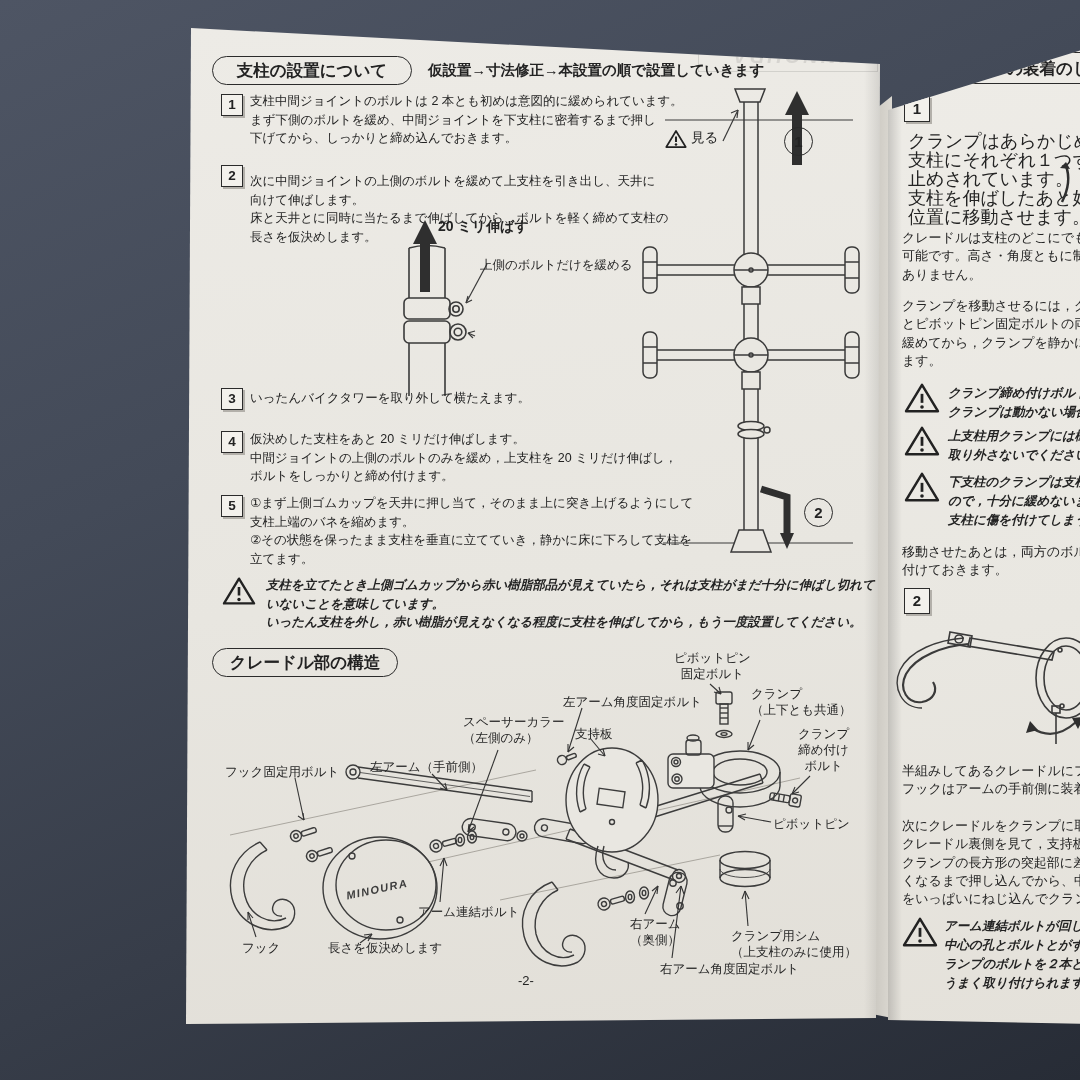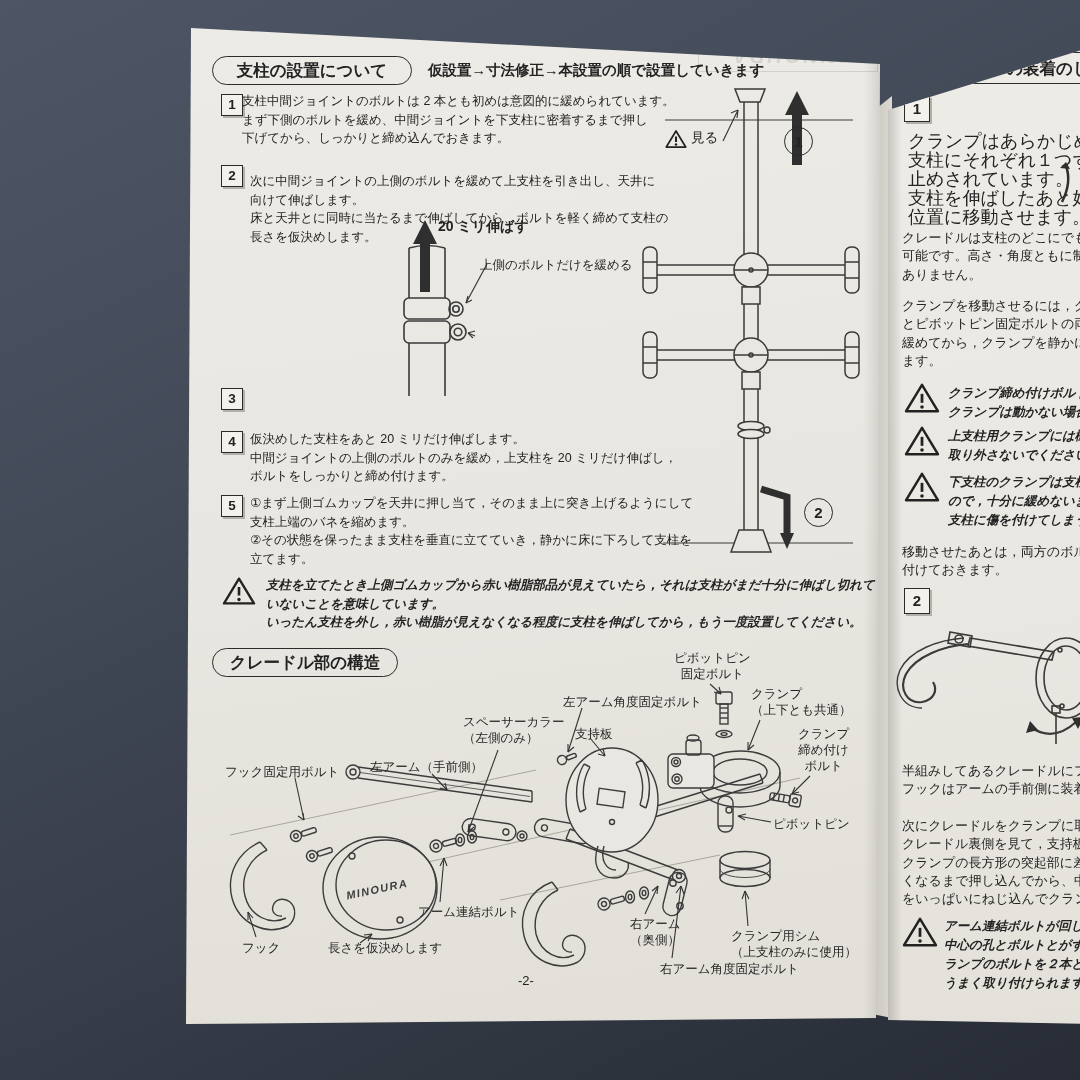--- a/index.html
+++ b/index.html
@@ -51,21 +51,21 @@
   <div class="abs wm" style="left:512px;top:10px;width:178px;height:32px">
     <span>MINOURA</span>
   </div>
 
   <div class="abs" style="left:242px;top:33px;font-size:14.5px;font-weight:bold">仮設置→寸法修正→本設置の順で設置していきます</div>
   <div class="abs roundbox" style="left:26px;top:28px;width:198px;height:27px;font-size:16.5px;line-height:27px">
     <span>支柱の設置について</span>
   </div>
 
   <div class="abs numbox" style="left:35px;top:66px;width:20px;height:20px;font-size:13.5px;line-height:20px">1</div>
-  <div class="abs ml body-txt" style="left:56px;top:64px">支柱中間ジョイントのボルトは 2 本とも初めは意図的に緩められています。
+  <div class="abs ml body-txt" style="left:64px;top:64px">支柱中間ジョイントのボルトは 2 本とも初めは意図的に緩められています。
 まず下側のボルトを緩め、中間ジョイントを下支柱に密着するまで押し
 下げてから、しっかりと締め込んでおきます。</div>
 
   <div class="abs numbox" style="left:35px;top:137px;width:20px;height:20px;font-size:13.5px;line-height:20px">2</div>
   <div class="abs ml body-txt" style="left:64px;top:144px">次に中間ジョイントの上側のボルトを緩めて上支柱を引き出し、天井に
 向けて伸ばします。
 床と天井とに同時に当たるまで伸ばしてから、ボルトを軽く締めて支柱の
 長さを仮決めします。</div>
 
   <svg class="abs" style="left:209px;top:186px" width="230" height="186" viewBox="0 0 230 186">
@@ -85,20 +85,21 @@
         <path d="M71,89 l2,-7 M71,89 l6,-3"></path>
         <line x1="80" y1="122" x2="73" y2="119"></line>
         <path d="M73,119 l7,-2 M73,119 l5,5"></path>
       </g>
     </g>
   </svg>
   <div class="abs ml" style="left:252px;top:190px;font-size:14px;font-weight:bold">20 ミリ伸ばす</div>
   <div class="abs ml lab" style="left:294px;top:229px">上側のボルトだけを緩める</div>
 
   <div class="abs numbox" style="left:35px;top:360px;width:20px;height:20px;font-size:13.5px;line-height:20px">3</div>
+  <div class="abs ml body-txt" style="left:64px;top:361px">いったんバイクタワーを取り外して横たえます。</div>
 
   <div class="abs numbox" style="left:35px;top:403px;width:20px;height:20px;font-size:13.5px;line-height:20px">4</div>
   <div class="abs ml body-txt" style="left:64px;top:402px">仮決めした支柱をあと 20 ミリだけ伸ばします。
 中間ジョイントの上側のボルトのみを緩め，上支柱を 20 ミリだけ伸ばし，
 ボルトをしっかりと締め付けます。</div>
 
   <div class="abs numbox" style="left:35px;top:467px;width:20px;height:20px;font-size:13.5px;line-height:20px">5</div>
   <div class="abs ml body-txt" style="left:64px;top:466px">①まず上側ゴムカップを天井に押し当て，そのまま上に突き上げるようにして
 支柱上端のバネを縮めます。
 ②その状態を保ったまま支柱を垂直に立てていき，静かに床に下ろして支柱を

